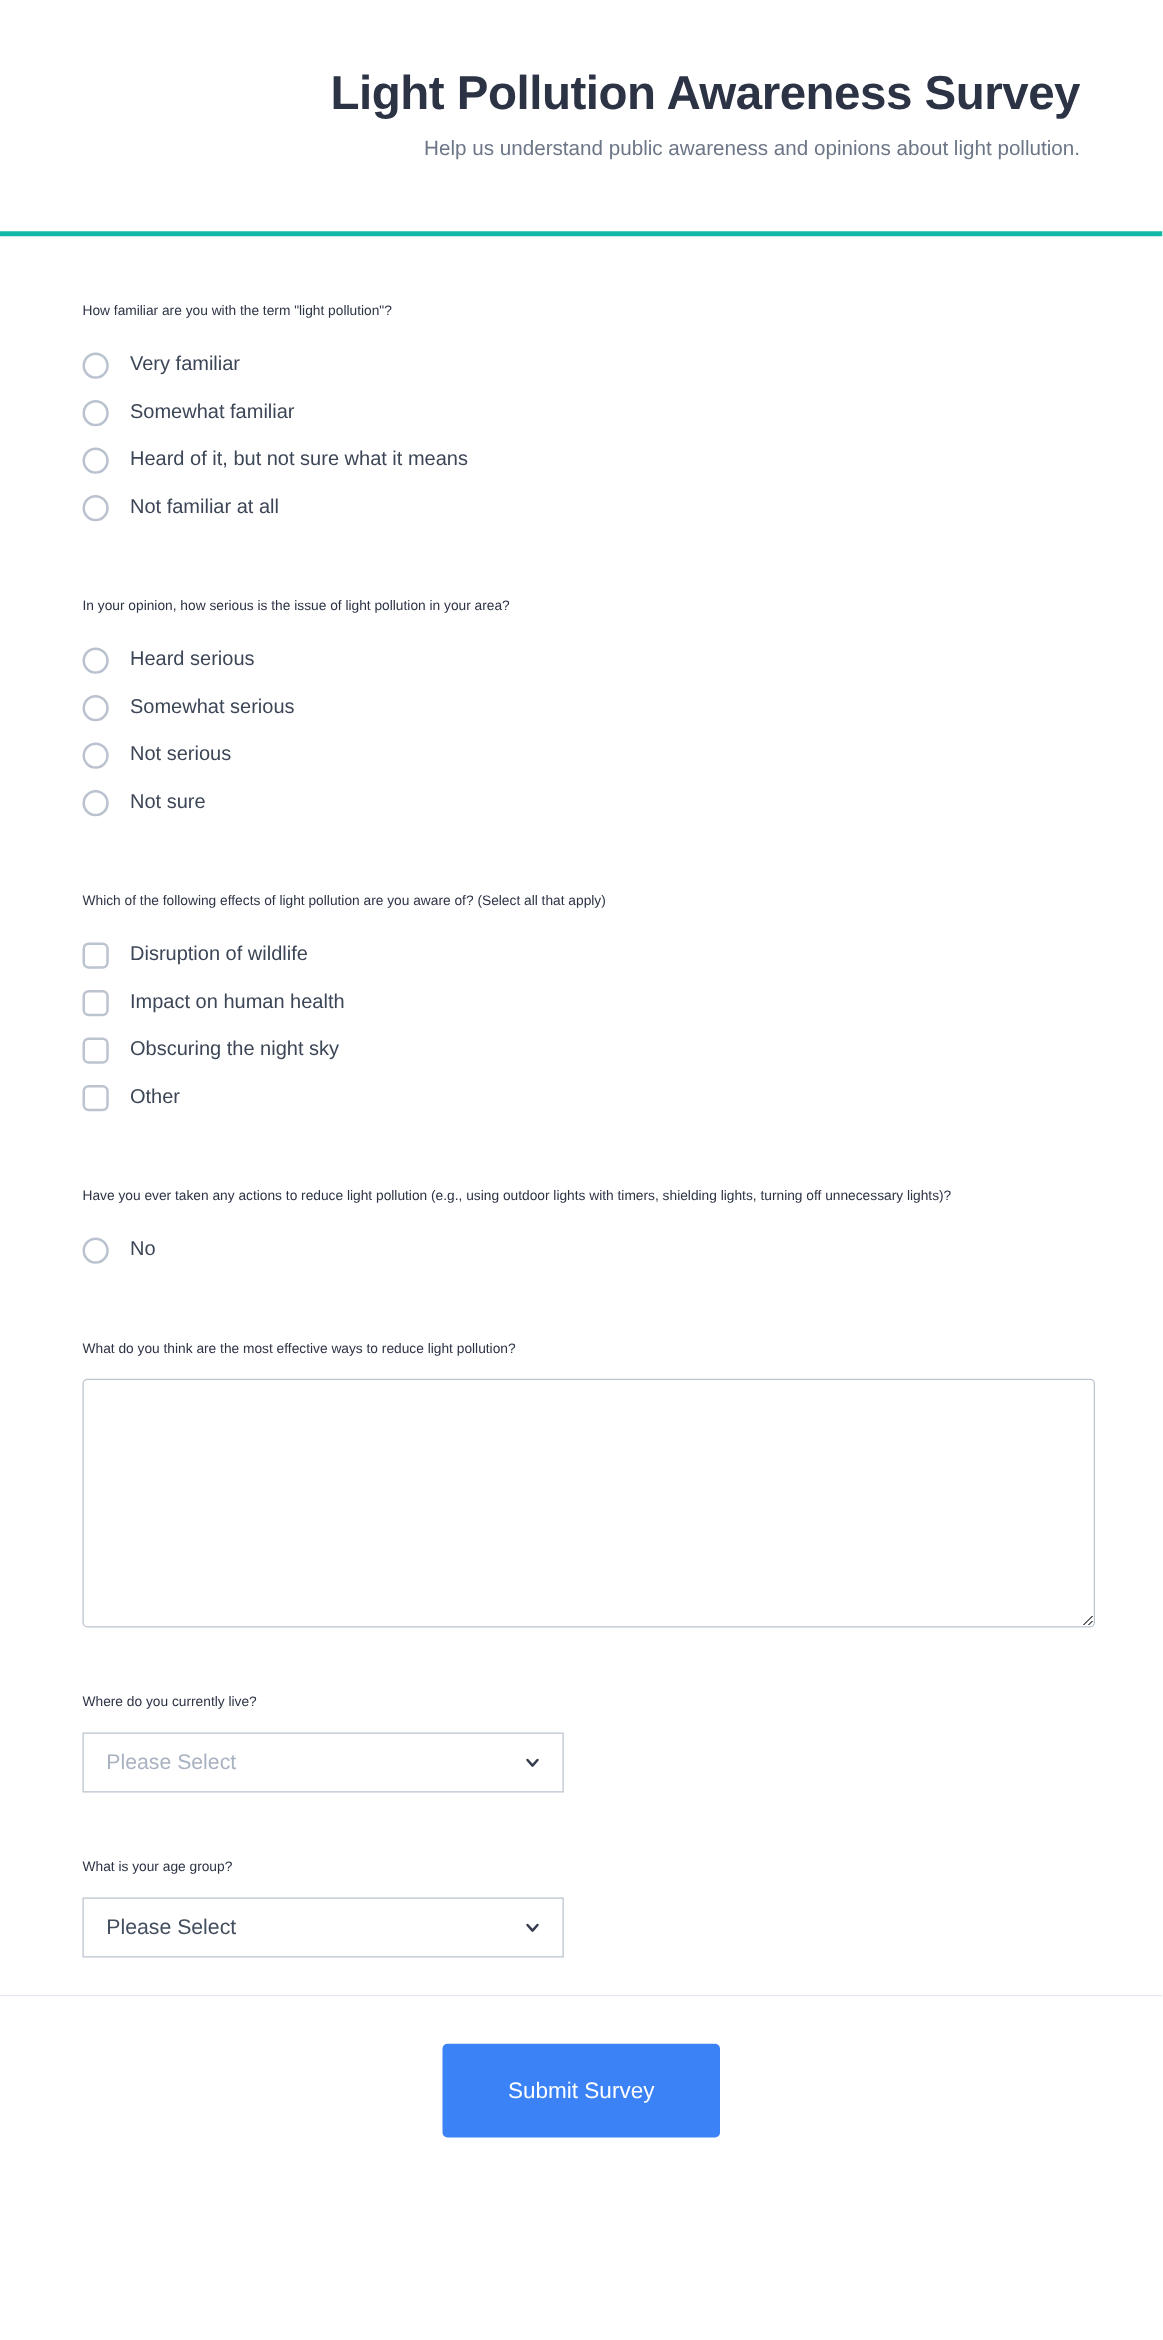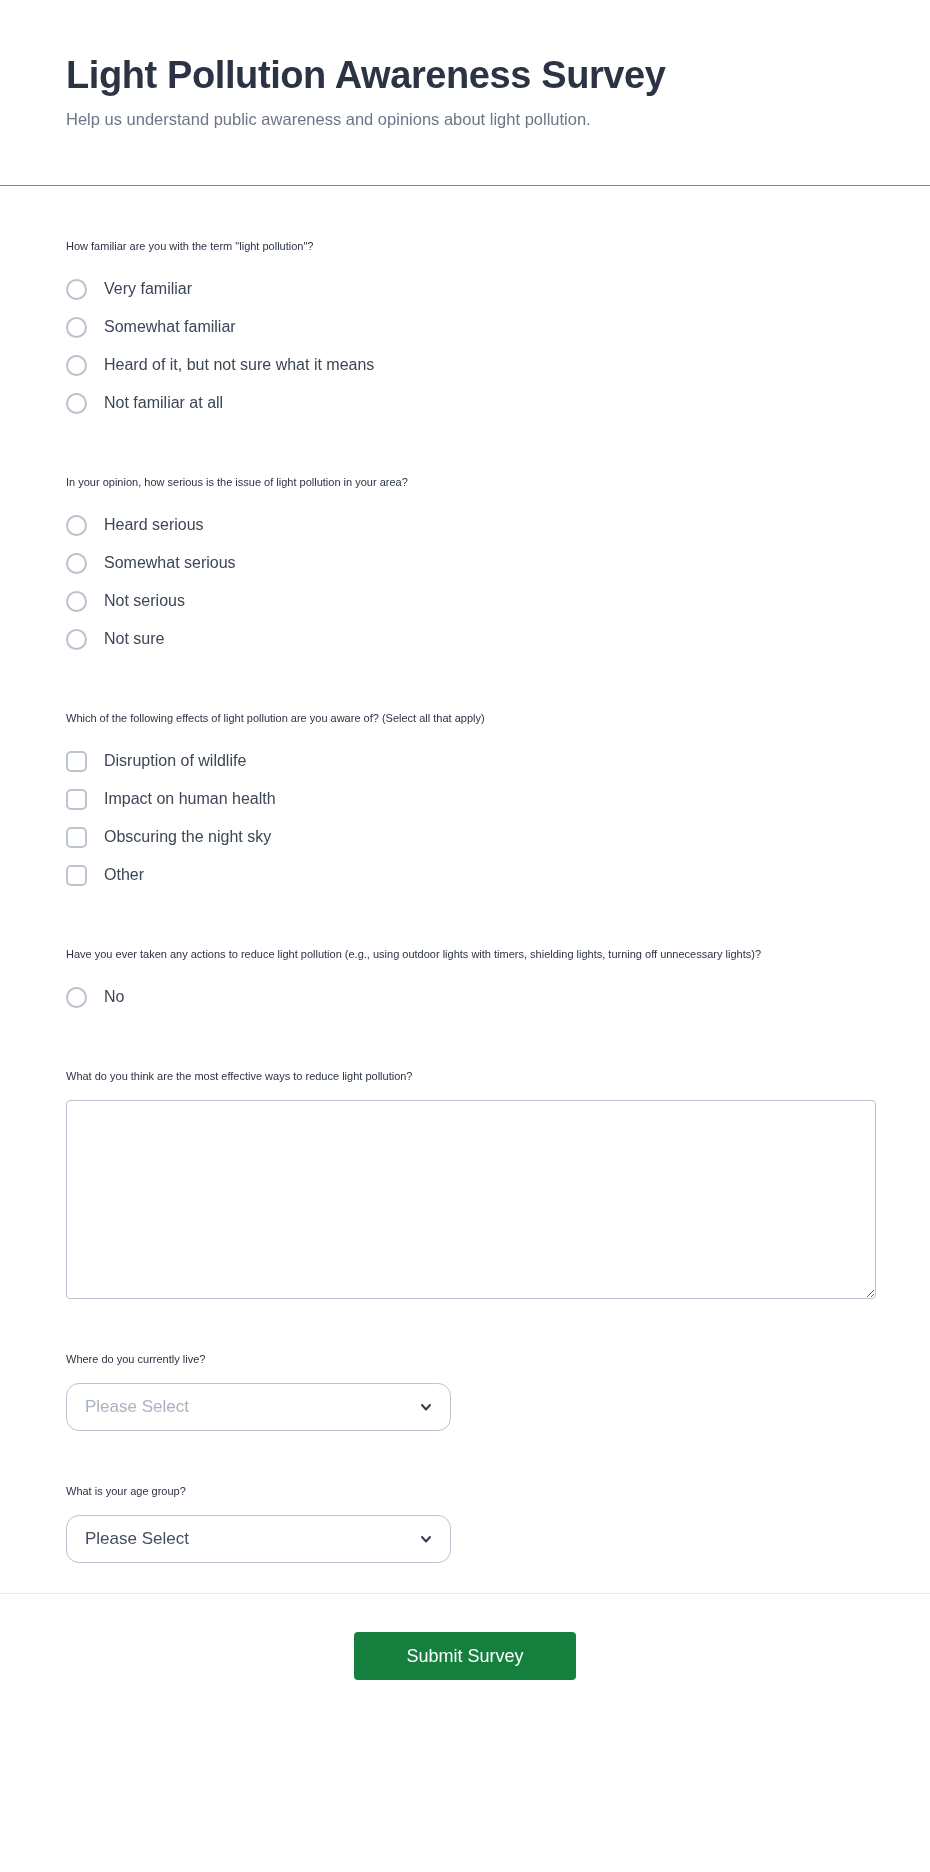--- a/index.html
+++ b/index.html
@@ -5,21 +5,21 @@
   * { margin:0; padding:0; box-sizing:border-box; }
   html,body { background:#ffffff; }
   body {
     width:930px;
     font-family:"Liberation Sans", sans-serif;
     -webkit-font-smoothing:antialiased;
   }
   .page { width:930px; min-height:1872px; background:#ffffff; }
 
   
-  .form-header { padding:52px 66px 54px 66px; border-bottom:1px solid #14b8a6; }
+  .form-header { padding:52px 66px 54px 66px; border-bottom:4px solid #14b8a6;text-align:right; }
   .form-title {
     font-size:38px; line-height:46px; font-weight:700;
     color:#2c3345; letter-spacing:-0.4px;
   }
   .form-subtitle {
     margin-top:9px; font-size:16.5px; line-height:24px; color:#6c7687;
   }
 
   
   .form-body { padding:0 66px; }
@@ -42,35 +42,35 @@
 
   textarea.answer-textarea {
     display:block; margin-top:10px; width:810px; height:199px;
     border:1px solid #bac3cf; border-radius:4px; background:#fff;
     resize:vertical; outline:none; padding:10px 12px;
     font-family:"Liberation Sans", sans-serif; font-size:16px; color:#3c4656;
   }
 
   .select {
     margin-top:10px; width:385px; height:48px;
-    border:1px solid #bac3cf; border-radius:13px; background:#fff;
+    border:1px solid #bac3cf; border-radius:0; background:#fff;
     display:flex; align-items:center; justify-content:space-between;
     padding:0 16px 0 18px; cursor:pointer;
   }
   .select-value { font-size:17px; }
   .sel-light { color:#a9b2c0; }
   .sel-dark  { color:#434e5e; }
   .chevron { width:16px; height:16px; flex:0 0 auto; }
 
   
   .submit-sep { margin-top:30px; border-top:1px solid #e5e8f0; }
   .submit-row { padding:38px 0 50px 0; display:flex; justify-content:center; }
   .submit-btn {
-    width:222px; height:48px; border:none; border-radius:4px;
-    background:#15803d; color:#ffffff; cursor:pointer;
+    width:222px; height:75px; border:none; border-radius:4px;
+    background:#3b82f6; color:#ffffff; cursor:pointer;
     font-family:"Liberation Sans", sans-serif; font-size:18px; font-weight:500;
   }
 </style>
 </head>
 <body>
 
 <div class="page">
 
   <header class="form-header">
     <h1 class="form-title">Light Pollution Awareness Survey</h1>

